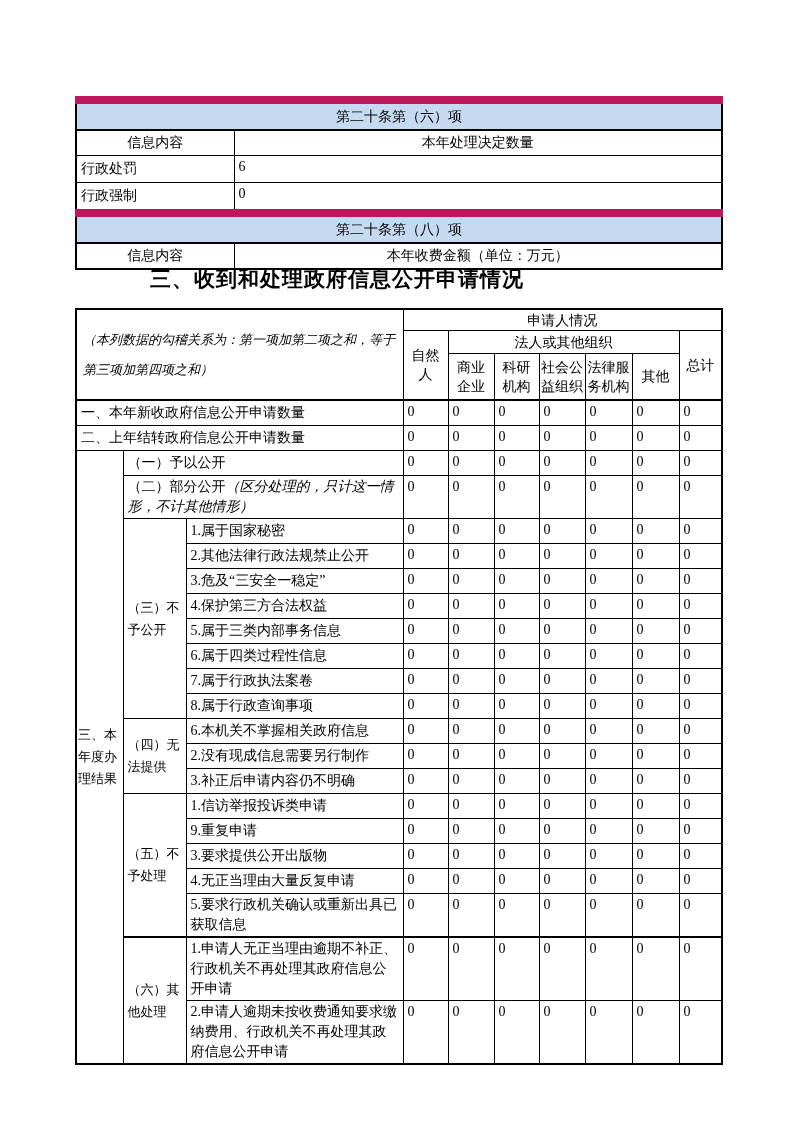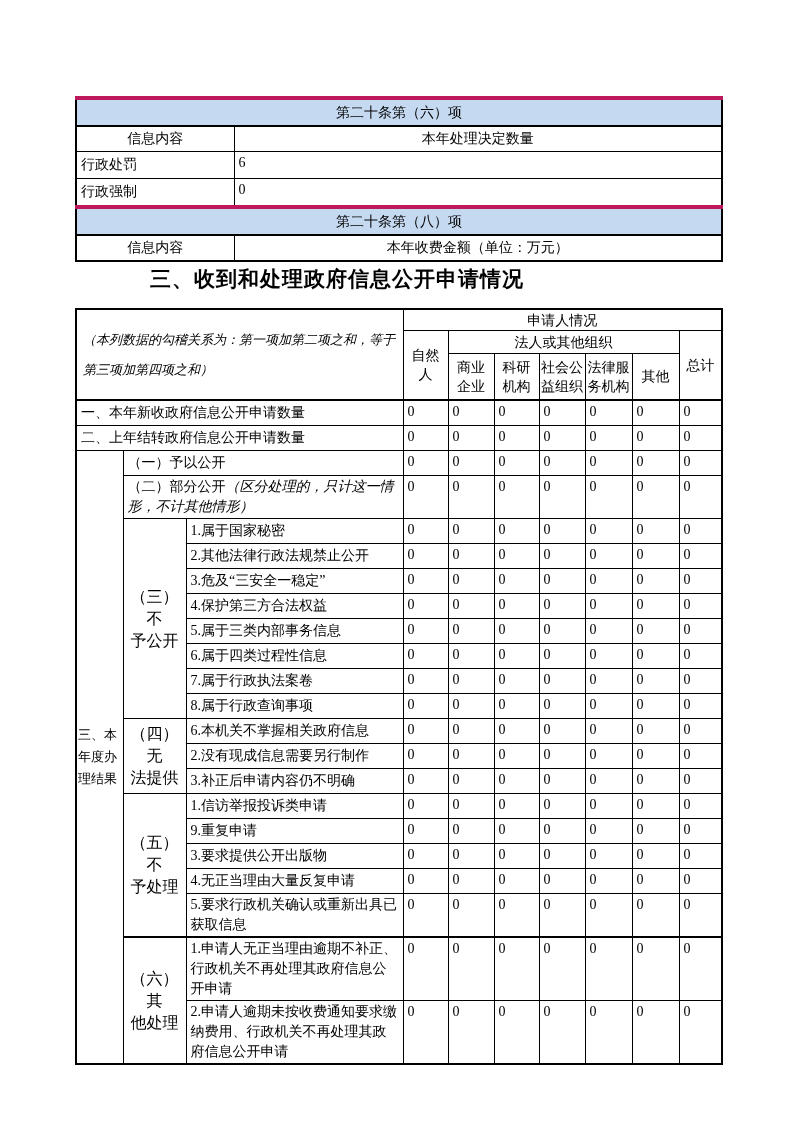--- a/index.html
+++ b/index.html
@@ -9,21 +9,21 @@
   }
   .page{position:absolute;inset:0;}
   table{border-collapse:collapse;table-layout:fixed;}
   td{border:1px solid #000;overflow:hidden;vertical-align:middle;}
 
   
   .top-table{position:absolute;left:75px;top:96px;width:646px;font-size:14px;border:2px solid #000;}
   .top-table td{height:24px;padding:0 5px;line-height:20px;}
   .top-table tr.blue td{
     background:var(--blue,#c5d9f1);text-align:center;height:25px;
-    border-top:4px solid #be185d;border-bottom:2px solid #000;
+    border-top:8px solid #be185d;border-bottom:2px solid #000;
   }
   .top-table tr.colhdr td{text-align:center;margin-left:40px;}
   .top-table td.val{font-size:14px;}
 
   
   .page-title{
     position:absolute;left:150px;top:266px;margin:0;
     font-family:Liberation Mono, monospace;
     font-weight:bold;font-size:21px;line-height:30px;letter-spacing:1px;
   }
@@ -33,21 +33,21 @@
   .main-table thead tr.h1 td{height:20px;}
   .main-table thead tr.h2 td{height:22px;}
   .main-table thead tr.h3 td{height:45px;}
   .main-table tbody td{height:22px;}
   .main-table td{padding:0 3px;}
   td.note-cell{font-style:italic;font-size:13px;line-height:30px;padding:2px 6px;text-align:left;}
   td.ch{text-align:center;white-space:pre-line;line-height:19px;padding:0 1px;}
   td.lbl{text-align:left;line-height:20px;padding:1px 4px;}
   td.val{font-size:14px;text-align:left;vertical-align:top;padding:1px 2px 0 4px;line-height:20px;}
   td.section{white-space:pre-line;font-size:13px;line-height:22px;padding:0 1px;}
-  td.grp{white-space:pre-line;text-align:center;font-size:16px;line-height:22px;padding:0 4px;}
+  td.grp{white-space:pre-line;text-align:left;font-size:13px;line-height:22px;padding:0 4px;}
   .kaiti{font-style:italic;}
   tr.thick-top td{border-top:2px solid #000;}
 </style>
 </head>
 <body>
 
 <div class="page">
 
   <table class="top-table">
     <colgroup>

